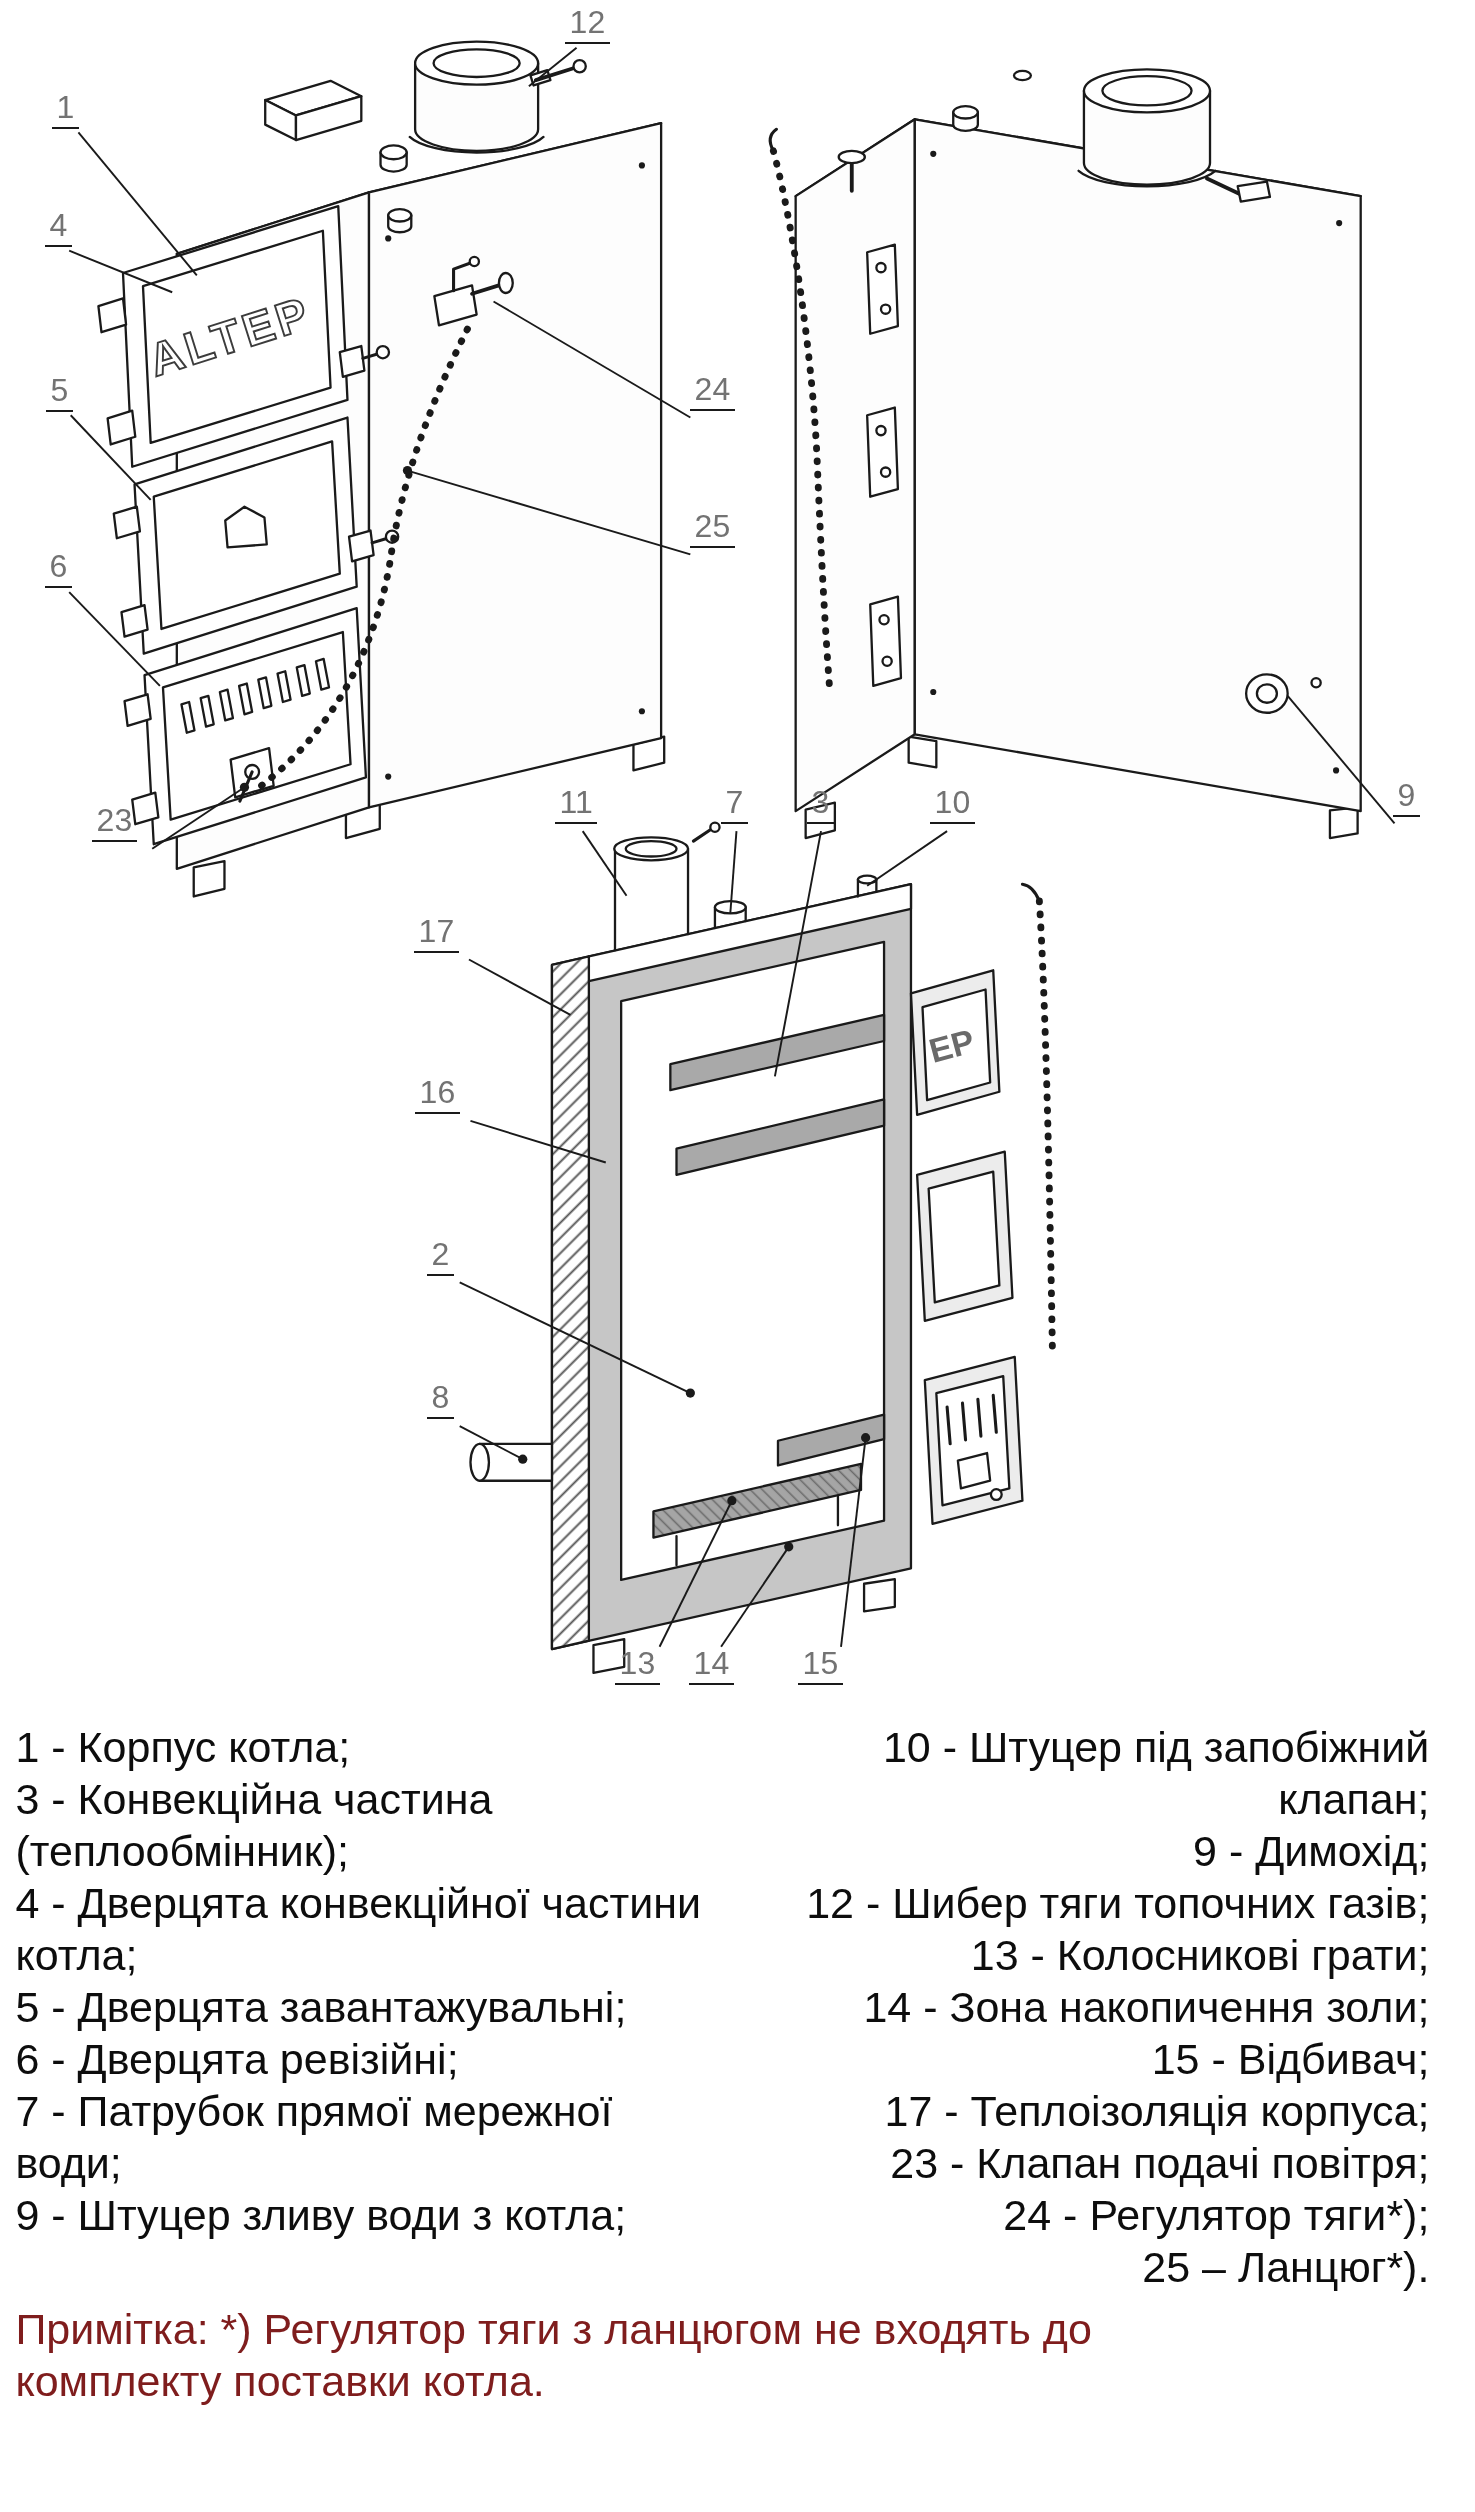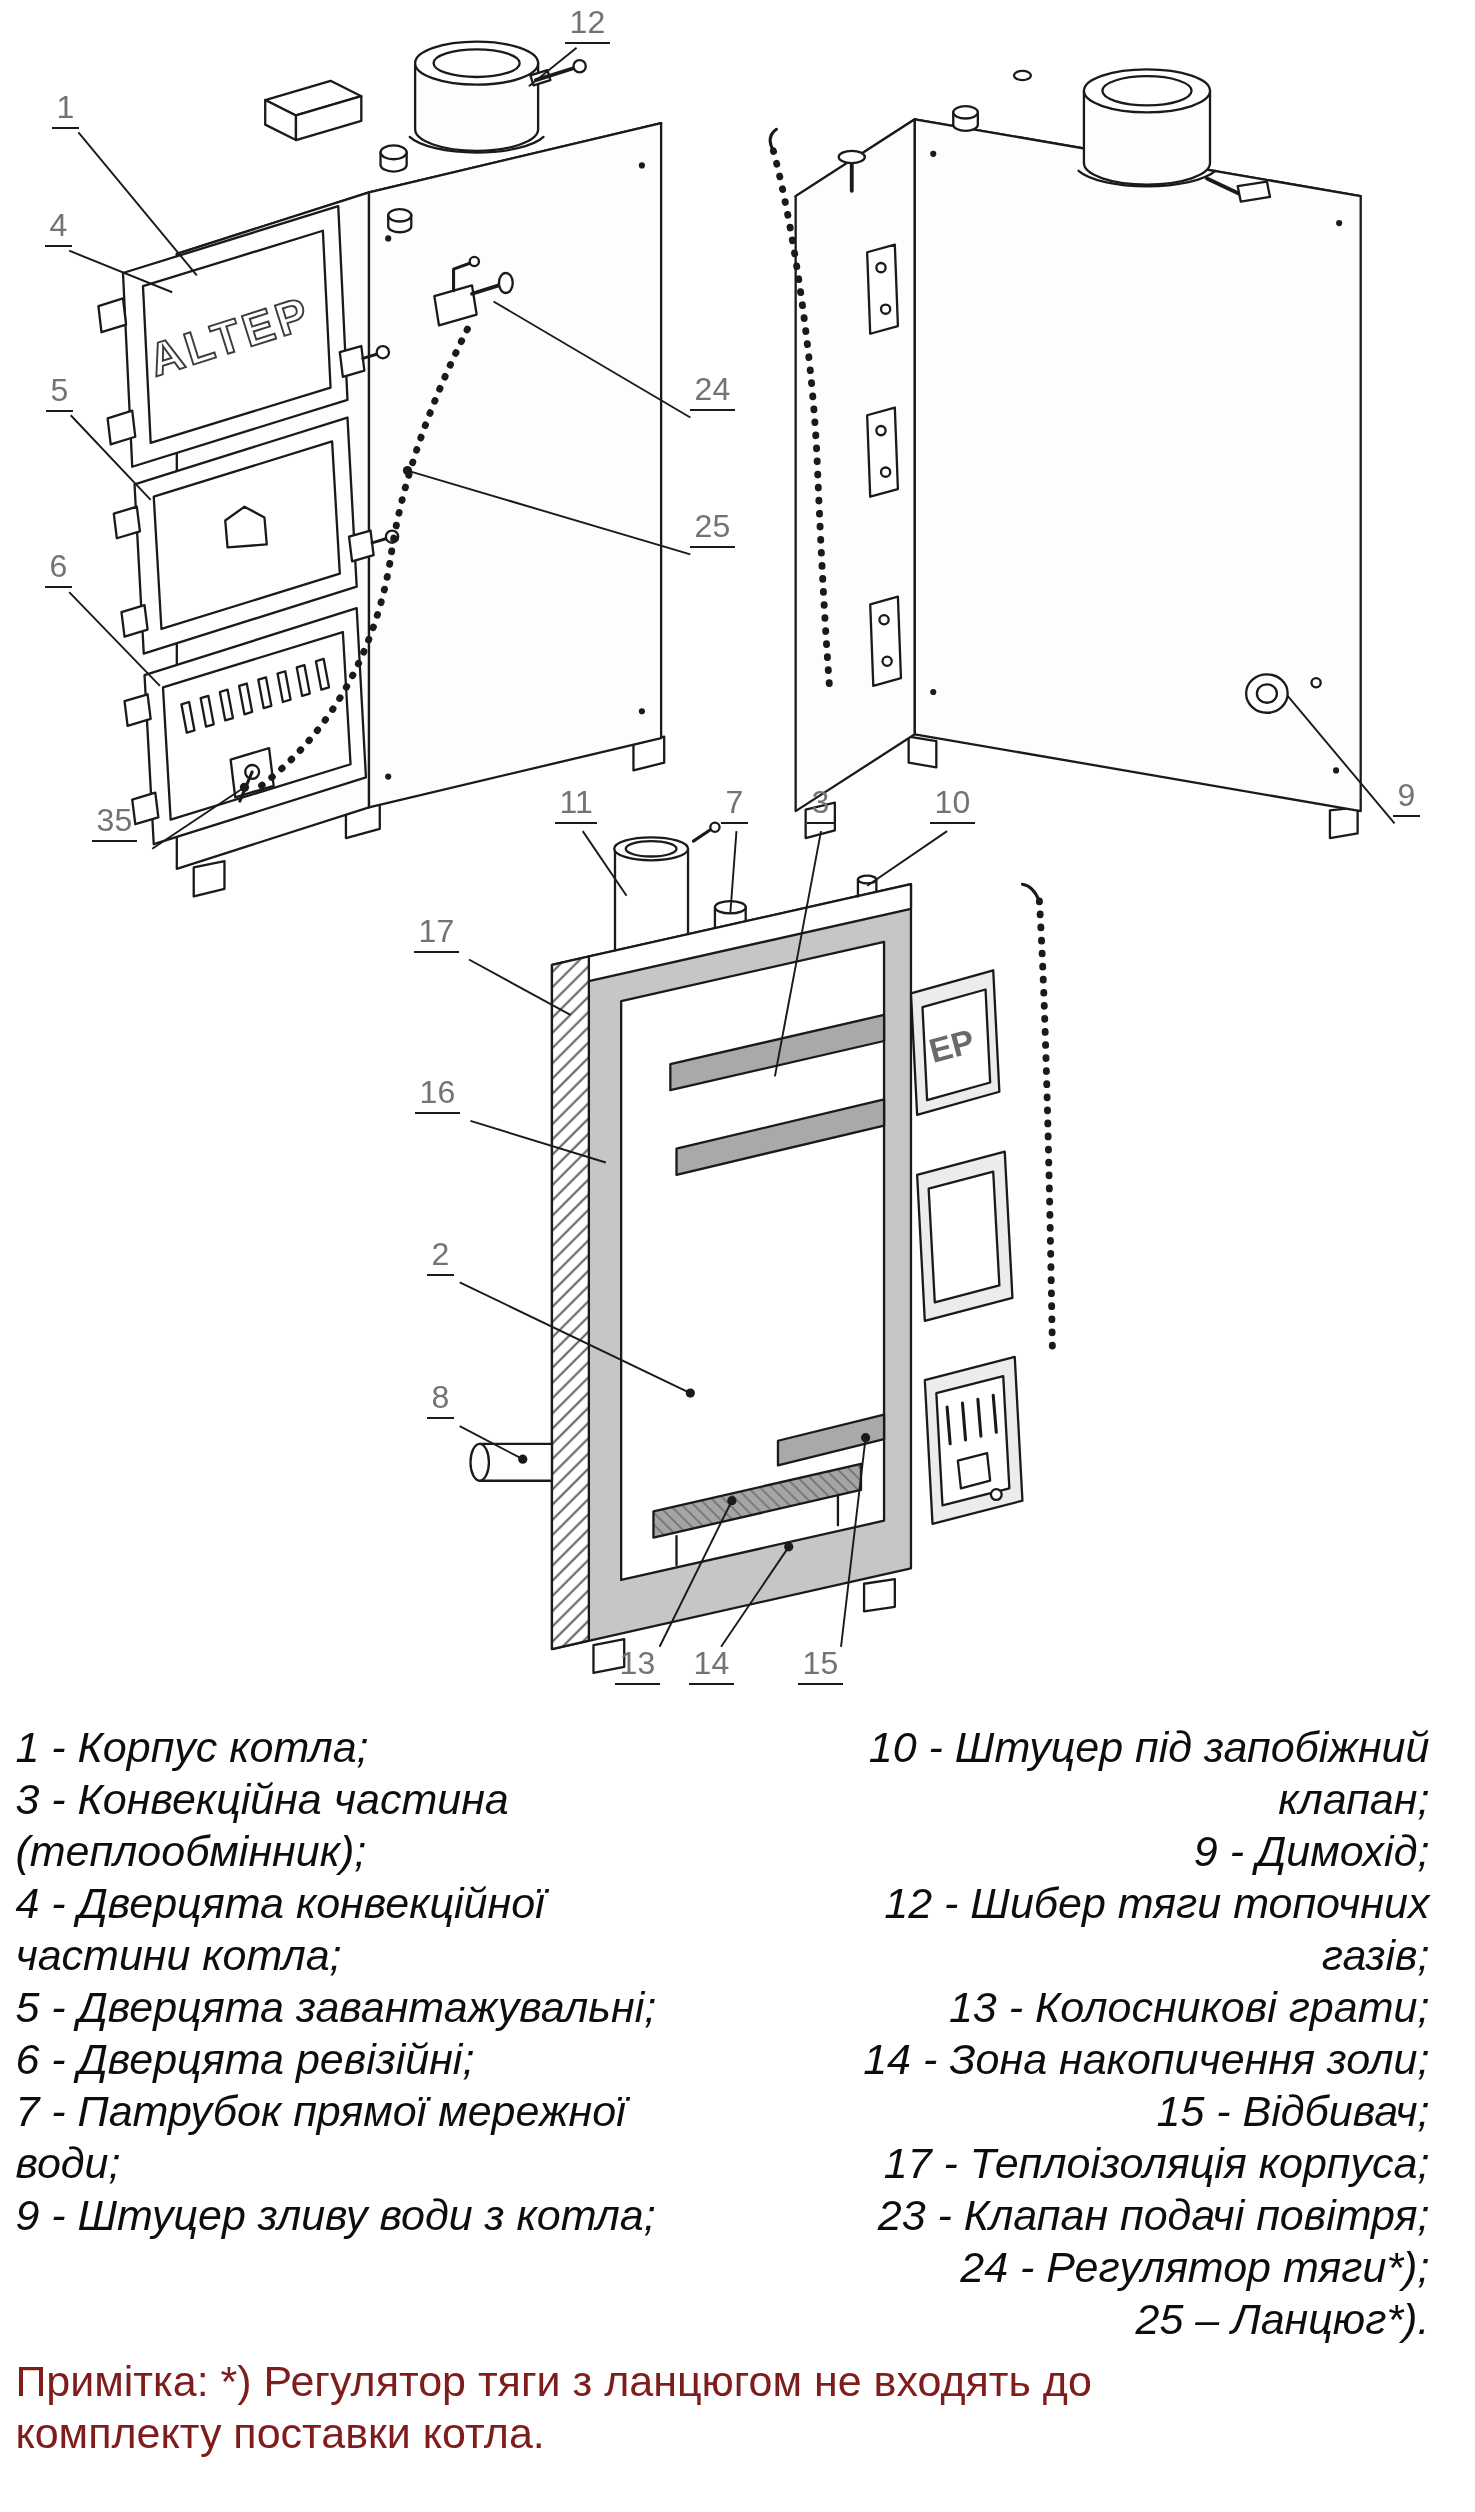--- a/index.html
+++ b/index.html
@@ -24,21 +24,20 @@
     line-height: 1.04;
     color: #737373;
     border-bottom: 2.3px solid #1a1a1a;
     padding: 0 4.6px 2.3px 4.6px;
     white-space: nowrap;
   }
   .legend {
     display: flex;
     margin-top: 7.7px;
     padding-left: 15.4px;
-    font-style: italic;
   }
   .legend .col {
     width: 692px;
     font-size: 43px;
     line-height: 52px;
     color: #0d0d0d;
   }
   .legend .col.right {
     width: 661px;
     margin-left: 61px;
@@ -314,21 +313,21 @@
           <circle cx="1126" cy="1870" r="6"></circle>
         </g>
       </g>
     </svg>
 
     <div class="callout" style="left:565px;top:6.1px">12</div>
     <div class="callout" style="left:52px;top:91px">1</div>
     <div class="callout" style="left:45px;top:209px">4</div>
     <div class="callout" style="left:46px;top:374px">5</div>
     <div class="callout" style="left:45px;top:550px">6</div>
-    <div class="callout" style="left:92px;top:804px">35</div>
+    <div class="callout" style="left:92px;top:804px">23</div>
     <div class="callout" style="left:690px;top:373px">24</div>
     <div class="callout" style="left:690px;top:510px">25</div>
     <div class="callout" style="left:1393px;top:779px">9</div>
     <div class="callout" style="left:555px;top:786px">11</div>
     <div class="callout" style="left:721px;top:786px">7</div>
     <div class="callout" style="left:807px;top:786px">3</div>
     <div class="callout" style="left:930px;top:786px">10</div>
     <div class="callout" style="left:414px;top:915px">17</div>
     <div class="callout" style="left:415px;top:1076px">16</div>
     <div class="callout" style="left:427px;top:1238px">2</div>

